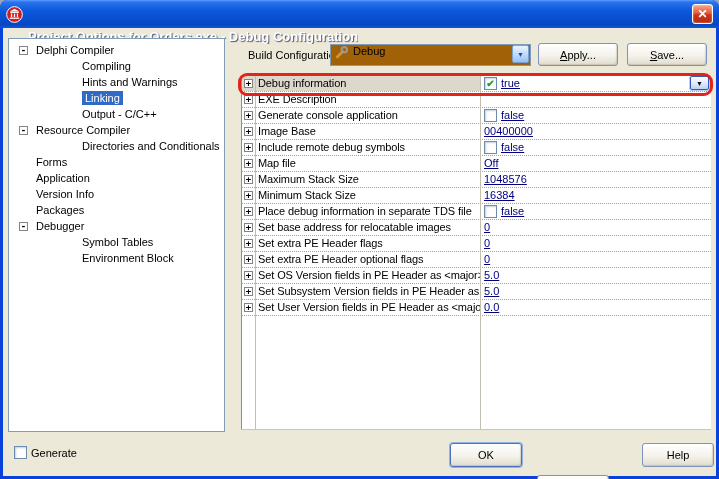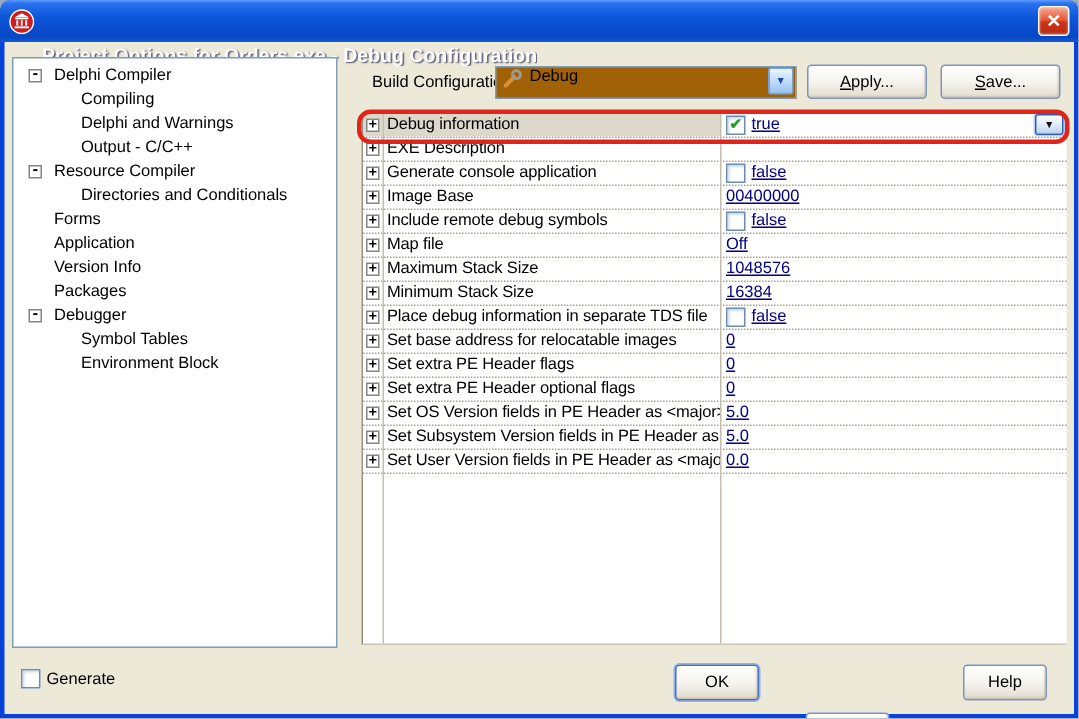--- a/index.html
+++ b/index.html
@@ -39,21 +39,21 @@
     font-size:11px; overflow:hidden;
   }
   .ti { height:16px; display:flex; align-items:center; white-space:nowrap; }
   .ti .exp {
     width:9px; height:9px; flex:0 0 auto; margin-right:8px;
     border:1px solid #848484; background:#fff;
     font:bold 9px/7px "DejaVu Sans Mono", monospace; text-align:center; color:#000;
   }
   .lvl0 { padding-left:10px; }
   .lvl0.noexp { padding-left:27px; }
-  .lvl1 { padding-left:45px; }
+  .lvl1 { padding-left:45px;margin-left:28px; }
   .tl { color:#000; }
   .sel .tl { background:#316ac5; color:#fff; padding:1px 3px; }
   
   .bc-label { position:absolute; left:248px; top:49px; font-size:11px; color:#000; }
   .combo {
     position:absolute; left:330px; top:44px; width:201px; height:22px;
     background:#a16207; border:1px solid #7f9db9;
     display:flex; align-items:flex-start; padding-left:3px; font-size:11px;
   }
   .combo .cicon { width:15px; height:15px; margin-right:4px; flex:0 0 auto; }
@@ -118,21 +118,21 @@
     border:3px solid #e1251b; border-radius:9px;
     pointer-events:none; z-index:5;
   }
   
   .def-box {
     position:absolute; left:14px; top:446px; width:13px; height:13px;
     border:1px solid #6b8cb0; background:#fff;
     box-shadow: inset 1px 1px 2px rgba(90,120,150,.35);
   }
   .def-label { position:absolute; left:31px; top:447px; font-size:11px; color:#000; }
-  .fbtn { top:443px; height:24px; width:56px; }
+  .fbtn { top:443px; height:24px; width:72px; }
   .ok { left:450px; border-color:#4a6fc4; box-shadow:0 0 0 1px #93b2e8, inset -1px -1px 1px rgba(160,150,120,.35); }
   .cancel { left:537px;margin-top:32px; } .help { left:626px;margin-left:16px; }
 </style>
 </head>
 <body>
 
 <div class="window">
 
   <div class="titlebar">
     <svg class="app-icon" viewBox="0 0 16 16">
@@ -152,21 +152,24 @@
 
   <div class="tree">
     <div class="ti lvl0">
       <span class="exp">-</span>
       <span class="tl">Delphi Compiler</span>
     </div>
     <div class="ti lvl1">
       <span class="tl">Compiling</span>
     </div>
     <div class="ti lvl1">
-      <span class="tl">Delphi and Warnings</span>
+      <span class="tl">Hints and Warnings</span>
+    </div>
+    <div class="ti lvl1 sel">
+      <span class="tl">Linking</span>
     </div>
     <div class="ti lvl1">
       <span class="tl">Output - C/C++</span>
     </div>
     <div class="ti lvl0">
       <span class="exp">-</span>
       <span class="tl">Resource Compiler</span>
     </div>
     <div class="ti lvl1">
       <span class="tl">Directories and Conditionals</span>

